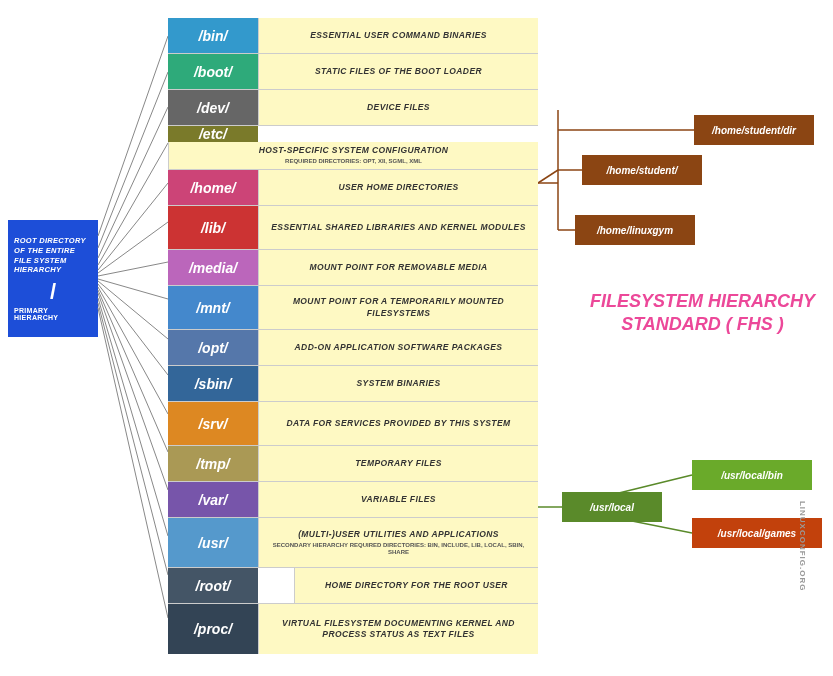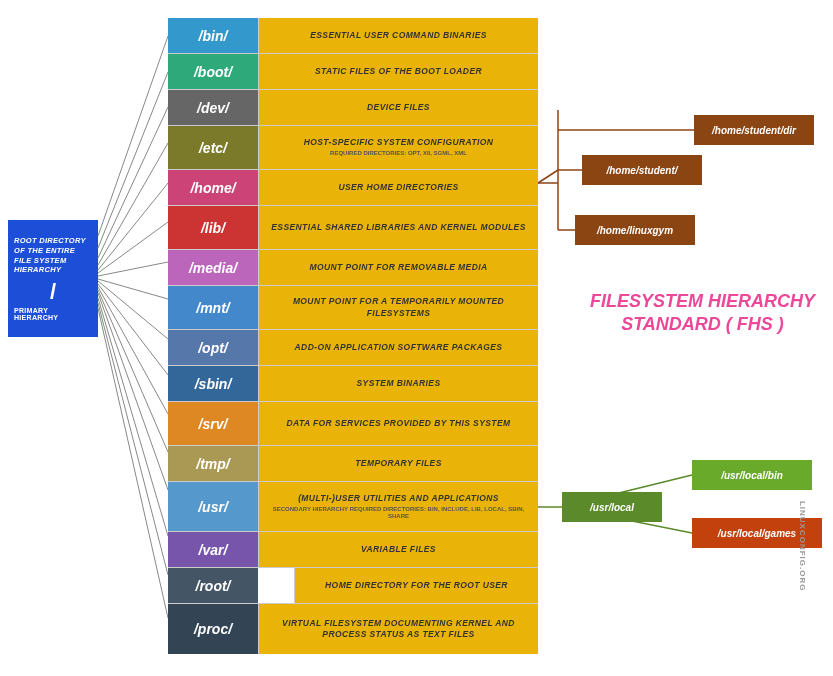--- a/index.html
+++ b/index.html
@@ -92,21 +92,21 @@
       font-style: italic;
     }
 
     .desc-cell {
       flex: 1;
       display: flex;
       align-items: center;
       justify-content: center;
       text-align: center;
       padding: 2px 6px;
-      background: #eab308;
+      background: #fef9c3;
       border-left: 1px solid #ccc;
     }
     .desc-cell .desc-text {
       font-size: 8.5px;
       font-weight: 800;
       text-transform: uppercase;
       letter-spacing: 0.4px;
       font-style: italic;
       color: #333;
       line-height: 1.3;
@@ -286,21 +286,21 @@
         </div>
       </div>
       <div class="row" style="height: 36px;">
         <div class="dir-cell color-gray">/dev/</div>
         <div class="desc-cell">
           <div style="display: flex; flex-direction: column; ">
             <span class="desc-text">DEVICE FILES</span>
           </div>
         </div>
       </div>
-      <div class="row" style="height: 44px;">
+      <div class="row" style="height: 44px; flex-direction: column;">
         <div class="dir-cell color-olive">/etc/</div>
         <div class="desc-cell">
           <div style="display: flex; flex-direction: column; align-items: center;">
             <span class="desc-text">HOST-SPECIFIC SYSTEM CONFIGURATION</span>
             <span class="sub-text">REQUIRED DIRECTORIES: OPT, XII, SGML, XML</span>
           </div>
         </div>
       </div>
       <div class="row" style="height: 36px;">
         <div class="dir-cell color-pink">/home/</div>
@@ -356,41 +356,41 @@
           <div style="display: flex; flex-direction: column; align-items: center;">
             <span class="desc-text">DATA FOR SERVICES PROVIDED BY THIS SYSTEM</span>
           </div>
         </div>
       </div>
       <div class="row" style="height: 36px;">
         <div class="dir-cell color-tan">/tmp/</div>
         <div class="desc-cell">
           <div style="display: flex; flex-direction: column; align-items: center;">
             <span class="desc-text">TEMPORARY FILES</span>
+          </div>
+        </div>
+      </div>
+      <div class="row" style="height: 36px;">
+        <div class="dir-cell color-purple">/var/</div>
+        <div class="desc-cell">
+          <div style="display: flex; flex-direction: column; align-items: center;">
+            <span class="desc-text">VARIABLE FILES</span>
           </div>
         </div>
       </div>
       <div class="row" style="height: 50px;">
         <div class="dir-cell color-blue2">/usr/</div>
         <div class="desc-cell">
           <div style="display: flex; flex-direction: column; align-items: center;">
             <span class="desc-text">(MULTI-)USER UTILITIES AND APPLICATIONS</span>
             <span class="sub-text">SECONDARY HIERARCHY
 REQUIRED DIRECTORIES: BIN, INCLUDE, LIB, LOCAL, SBIN, SHARE</span>
           </div>
         </div>
       </div>
-      <div class="row" style="height: 36px;">
-        <div class="dir-cell color-purple">/var/</div>
-        <div class="desc-cell">
-          <div style="display: flex; flex-direction: column; align-items: center;">
-            <span class="desc-text">VARIABLE FILES</span>
-          </div>
-        </div>
-      </div>
       <div class="row" style="height: 36px; gap: 36px;">
         <div class="dir-cell color-dark">/root/</div>
         <div class="desc-cell">
           <div style="display: flex; flex-direction: column; align-items: center;">
             <span class="desc-text">HOME DIRECTORY FOR THE ROOT USER</span>
           </div>
         </div>
       </div>
       <div class="row" style="height: 50px;">
         <div class="dir-cell color-dark2">/proc/</div>

